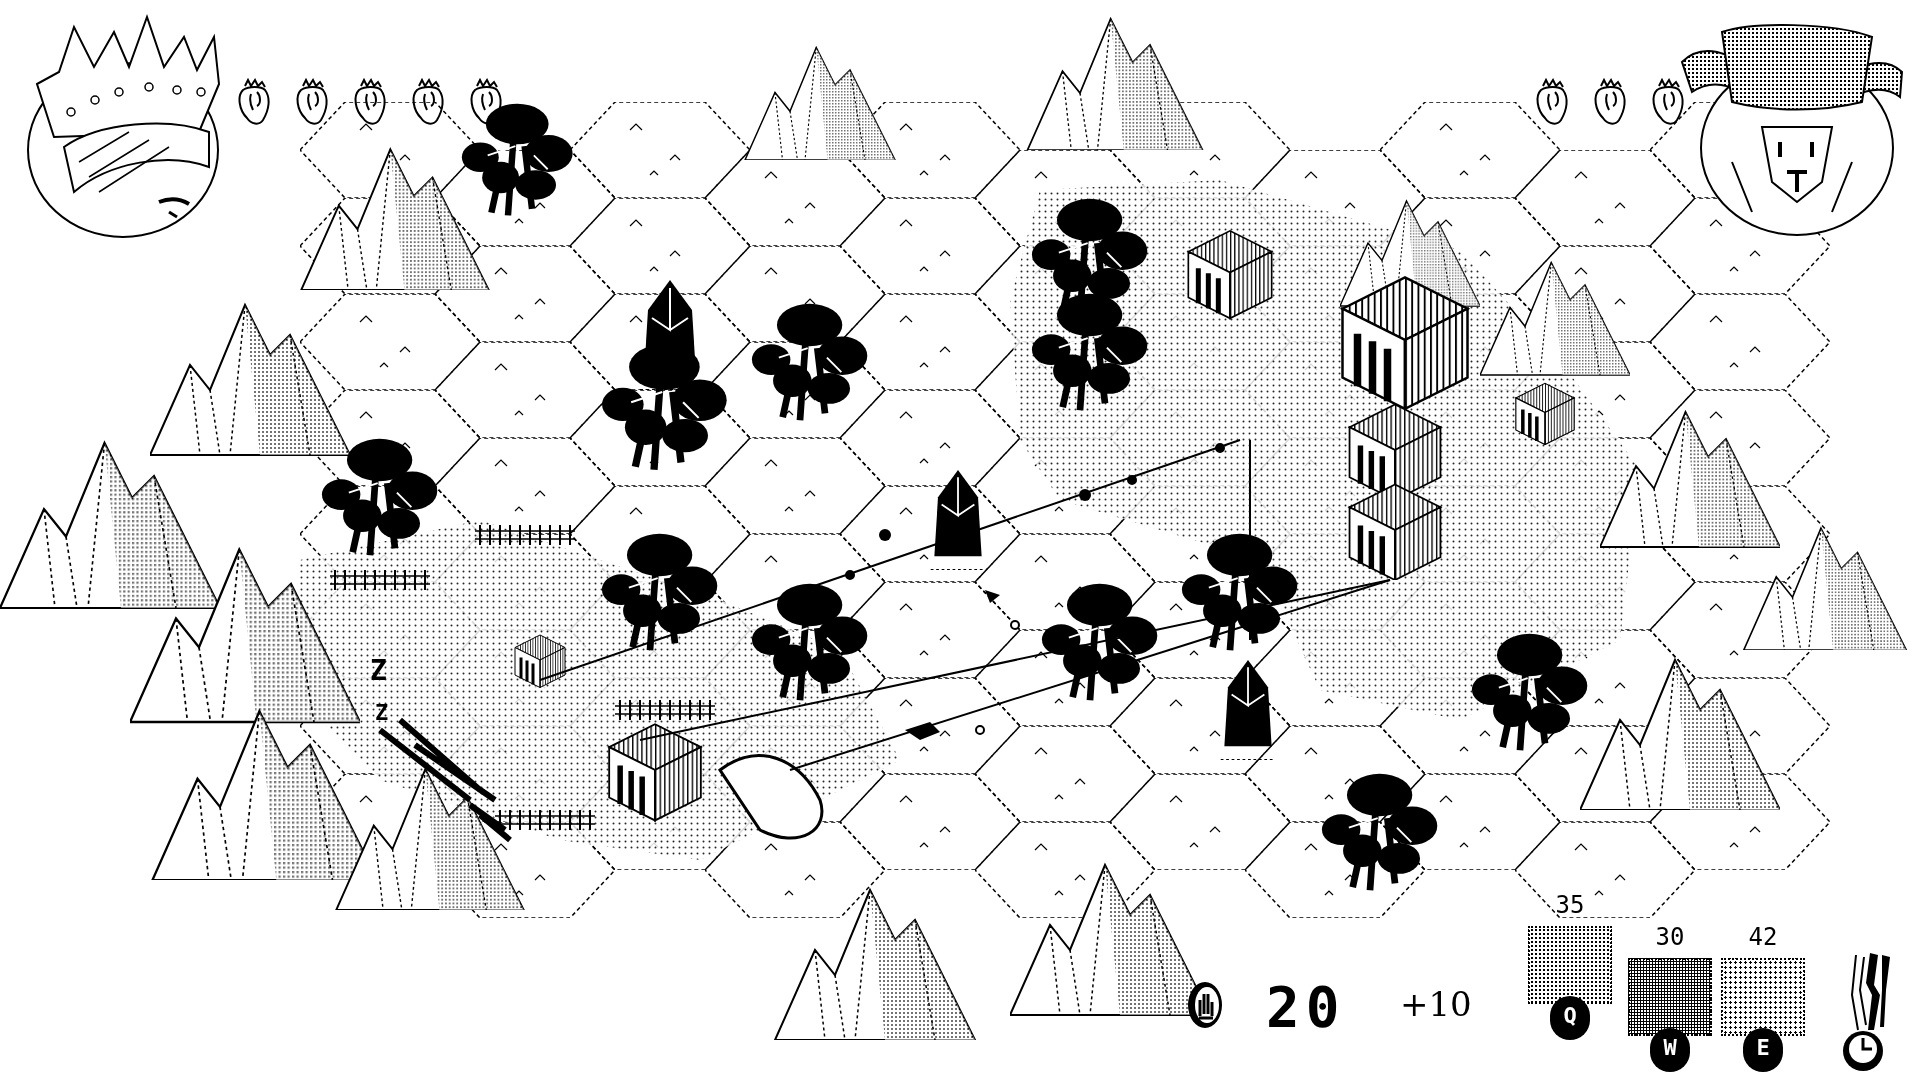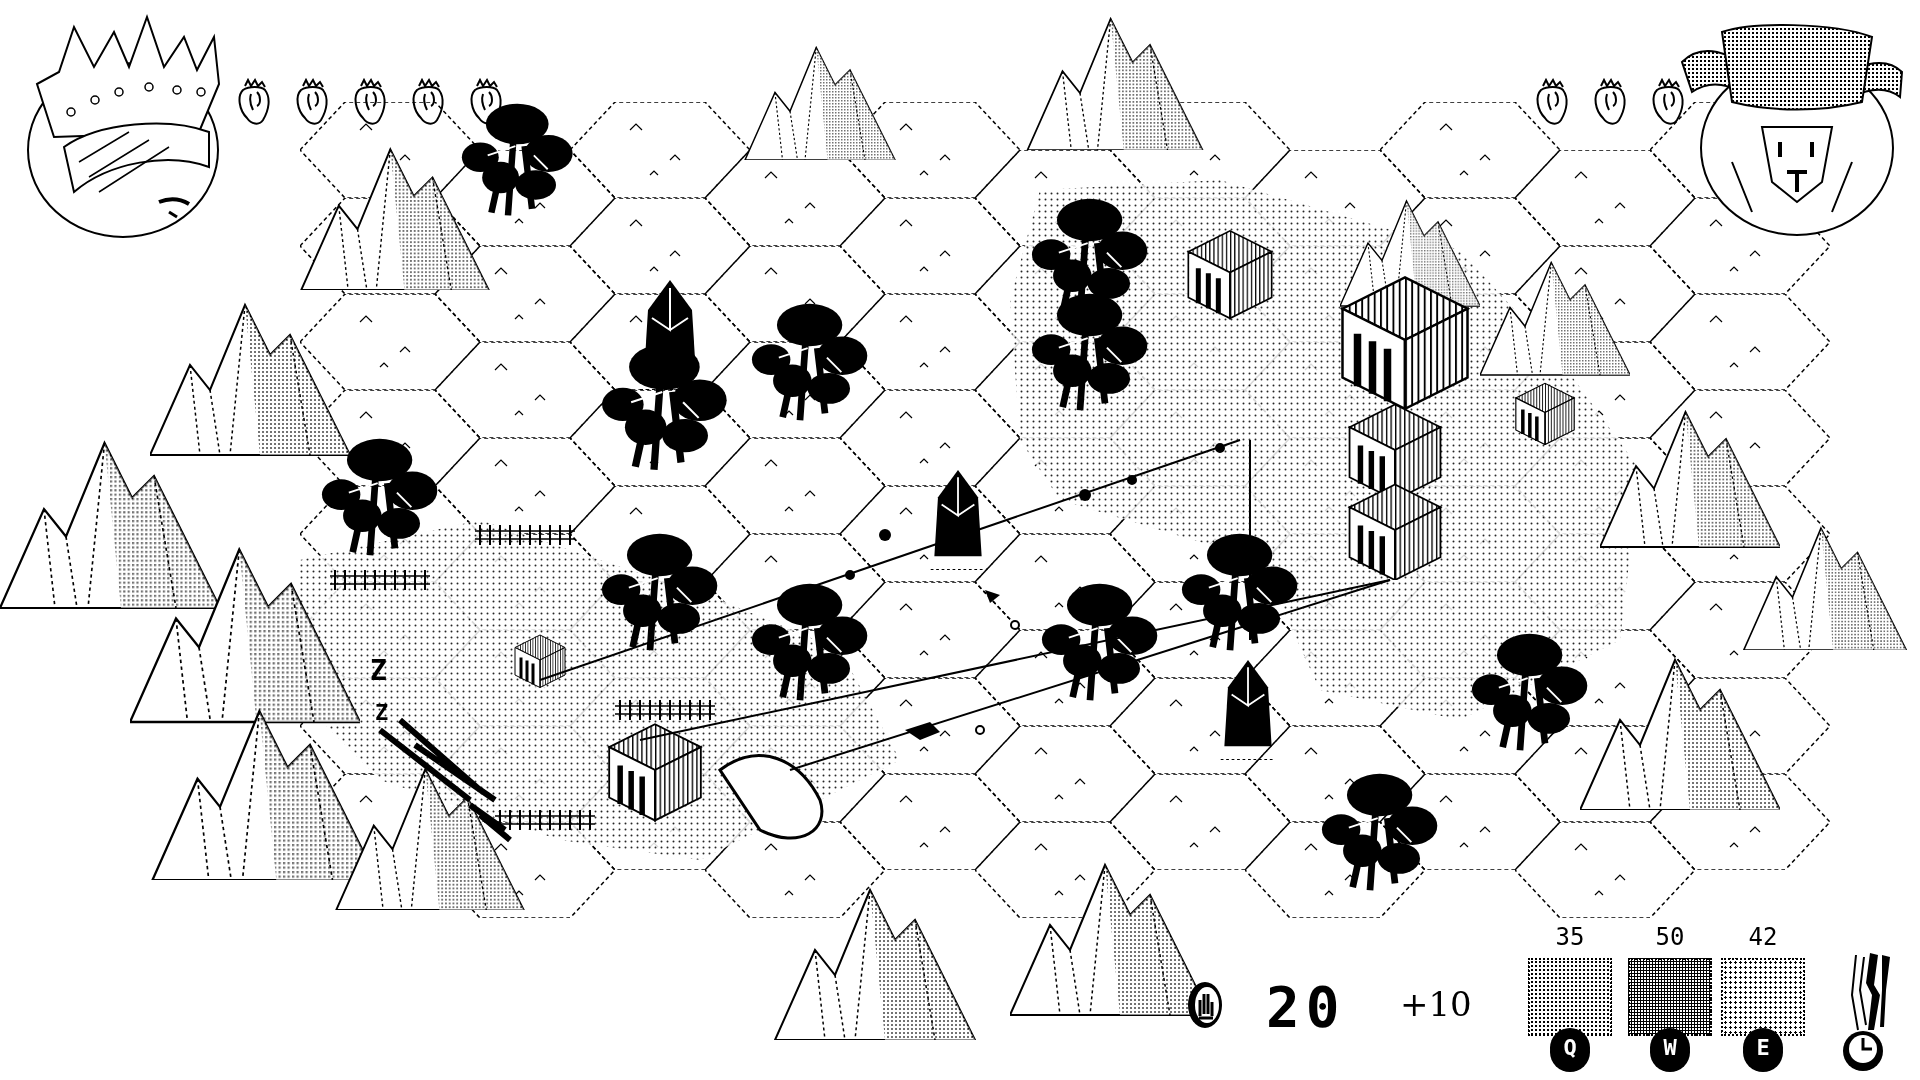--- a/index.html
+++ b/index.html
@@ -315,27 +315,27 @@
 <div class="abs" style="left:1186px;top:980px;width:38px;height:50px;">
   <svg width="38" height="50" viewBox="0 0 38 50">
     <ellipse cx="19" cy="25" rx="17" ry="23" fill="#000"></ellipse>
     <ellipse cx="21" cy="25" rx="12" ry="18" fill="#fff"></ellipse>
     <path d="M14,36 L14,20 M18,34 L18,14 M22,34 L22,14 M26,36 L26,22 M13,38 L27,38" stroke="#000" stroke-width="3"></path>
   </svg>
 </div>
 <div class="hud-num coin-count">20</div>
 <div class="hud-num income">+10</div>
 
-<div class="ability" style="left:1527px;top:922px;">
+<div class="ability" style="left:1527px;top:890px;">
   <div class="cost">35</div>
   <div class="card"></div>
   <div class="key"><span>Q</span></div>
 </div>
 <div class="ability" style="left:1627px;top:922px;">
-  <div class="cost">50</div>
+  <div class="cost">30</div>
   <div class="card" style="background-size:3px 3px;"></div>
   <div class="key"><span>W</span></div>
 </div>
 <div class="ability" style="left:1720px;top:922px;">
   <div class="cost">42</div>
   <div class="card" style="background-size:5px 5px;"></div>
   <div class="key"><span>E</span></div>
 </div>
 
 <div class="timer">

